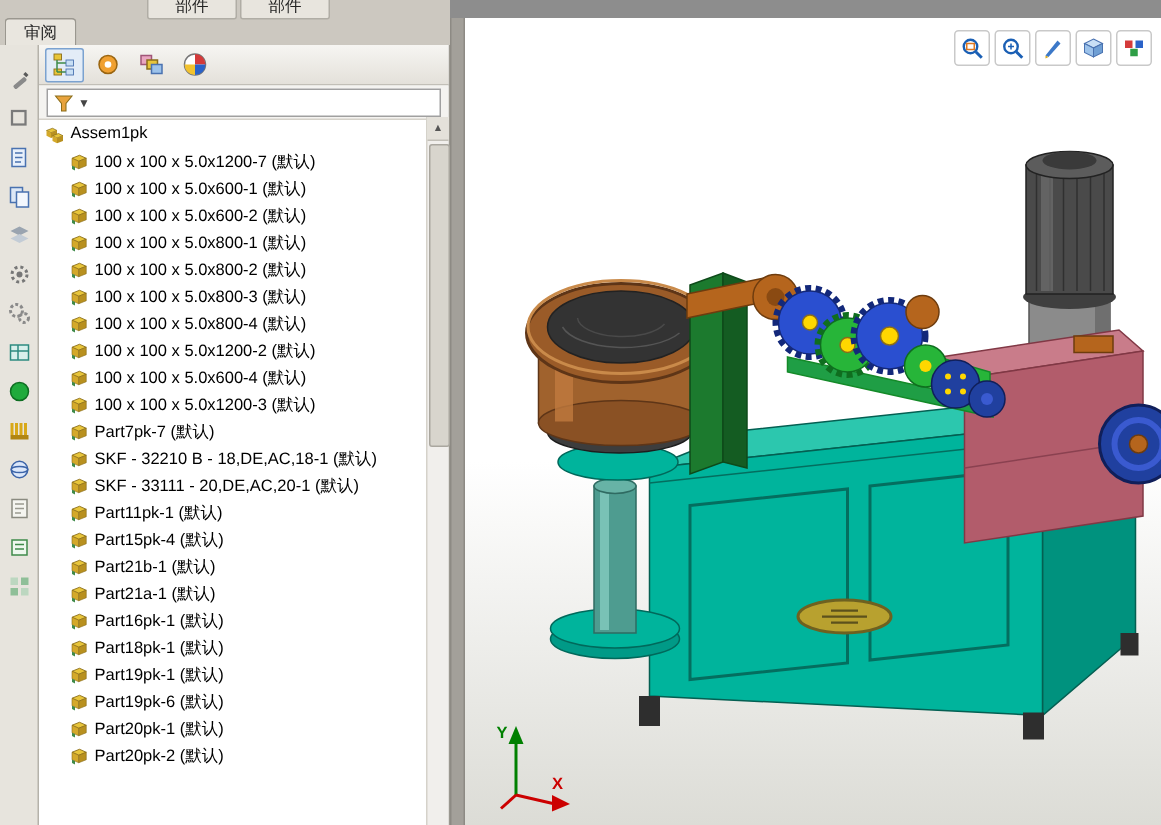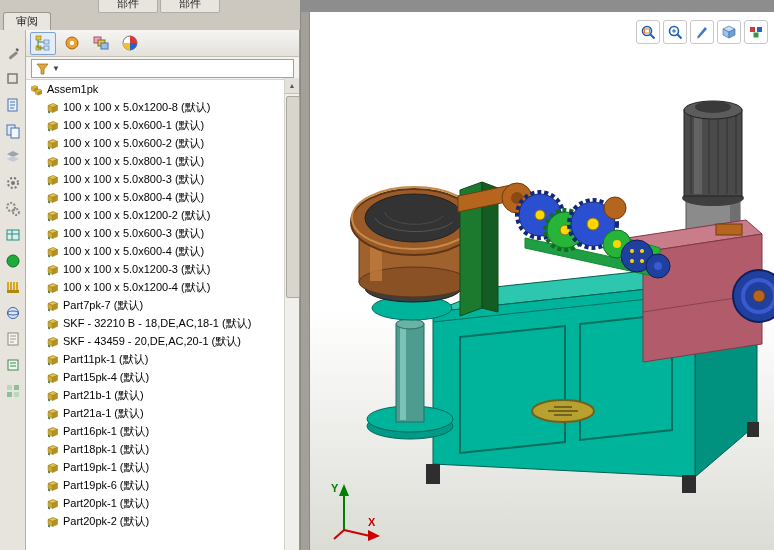--- a/index.html
+++ b/index.html
@@ -203,21 +203,21 @@
 
     <div>
 
     <div class="tree-row">
         <svg class="part-ic" viewBox="0 0 13 13">
           <polygon points="2,4.5 7,2.5 11.5,4.5 6.5,6.5" fill="#e8c53a" stroke="#8a6d1a" stroke-width="0.6"></polygon>
           <polygon points="2,4.5 6.5,6.5 6.5,11.5 2,9.5" fill="#d4a92a" stroke="#8a6d1a" stroke-width="0.4"></polygon>
           <polygon points="6.5,6.5 11.5,4.5 11.5,9.5 6.5,11.5" fill="#b8901f" stroke="#8a6d1a" stroke-width="0.4"></polygon>
           <polygon points="2,9.5 4,10.4 4,12.6 2,11.7" fill="#3f8a4a"></polygon>
         </svg>
-        <span>100 x 100 x 5.0x1200-8 (默认)</span>
+        <span>100 x 100 x 5.0x1200-7 (默认)</span>
       </div>
         <div class="tree-row">
         <svg class="part-ic" viewBox="0 0 13 13">
           <polygon points="2,4.5 7,2.5 11.5,4.5 6.5,6.5" fill="#e8c53a" stroke="#8a6d1a" stroke-width="0.6"></polygon>
           <polygon points="2,4.5 6.5,6.5 6.5,11.5 2,9.5" fill="#d4a92a" stroke="#8a6d1a" stroke-width="0.4"></polygon>
           <polygon points="6.5,6.5 11.5,4.5 11.5,9.5 6.5,11.5" fill="#b8901f" stroke="#8a6d1a" stroke-width="0.4"></polygon>
           <polygon points="2,9.5 4,10.4 4,12.6 2,11.7" fill="#3f8a4a"></polygon>
         </svg>
         <span>100 x 100 x 5.0x600-1 (默认)</span>
       </div>
@@ -239,20 +239,29 @@
         </svg>
         <span>100 x 100 x 5.0x800-1 (默认)</span>
       </div>
         <div class="tree-row">
         <svg class="part-ic" viewBox="0 0 13 13">
           <polygon points="2,4.5 7,2.5 11.5,4.5 6.5,6.5" fill="#e8c53a" stroke="#8a6d1a" stroke-width="0.6"></polygon>
           <polygon points="2,4.5 6.5,6.5 6.5,11.5 2,9.5" fill="#d4a92a" stroke="#8a6d1a" stroke-width="0.4"></polygon>
           <polygon points="6.5,6.5 11.5,4.5 11.5,9.5 6.5,11.5" fill="#b8901f" stroke="#8a6d1a" stroke-width="0.4"></polygon>
           <polygon points="2,9.5 4,10.4 4,12.6 2,11.7" fill="#3f8a4a"></polygon>
         </svg>
+        <span>100 x 100 x 5.0x800-2 (默认)</span>
+      </div>
+        <div class="tree-row">
+        <svg class="part-ic" viewBox="0 0 13 13">
+          <polygon points="2,4.5 7,2.5 11.5,4.5 6.5,6.5" fill="#e8c53a" stroke="#8a6d1a" stroke-width="0.6"></polygon>
+          <polygon points="2,4.5 6.5,6.5 6.5,11.5 2,9.5" fill="#d4a92a" stroke="#8a6d1a" stroke-width="0.4"></polygon>
+          <polygon points="6.5,6.5 11.5,4.5 11.5,9.5 6.5,11.5" fill="#b8901f" stroke="#8a6d1a" stroke-width="0.4"></polygon>
+          <polygon points="2,9.5 4,10.4 4,12.6 2,11.7" fill="#3f8a4a"></polygon>
+        </svg>
         <span>100 x 100 x 5.0x800-3 (默认)</span>
       </div>
         <div class="tree-row">
         <svg class="part-ic" viewBox="0 0 13 13">
           <polygon points="2,4.5 7,2.5 11.5,4.5 6.5,6.5" fill="#e8c53a" stroke="#8a6d1a" stroke-width="0.6"></polygon>
           <polygon points="2,4.5 6.5,6.5 6.5,11.5 2,9.5" fill="#d4a92a" stroke="#8a6d1a" stroke-width="0.4"></polygon>
           <polygon points="6.5,6.5 11.5,4.5 11.5,9.5 6.5,11.5" fill="#b8901f" stroke="#8a6d1a" stroke-width="0.4"></polygon>
           <polygon points="2,9.5 4,10.4 4,12.6 2,11.7" fill="#3f8a4a"></polygon>
         </svg>
         <span>100 x 100 x 5.0x800-4 (默认)</span>
@@ -266,75 +275,57 @@
         </svg>
         <span>100 x 100 x 5.0x1200-2 (默认)</span>
       </div>
         <div class="tree-row">
         <svg class="part-ic" viewBox="0 0 13 13">
           <polygon points="2,4.5 7,2.5 11.5,4.5 6.5,6.5" fill="#e8c53a" stroke="#8a6d1a" stroke-width="0.6"></polygon>
           <polygon points="2,4.5 6.5,6.5 6.5,11.5 2,9.5" fill="#d4a92a" stroke="#8a6d1a" stroke-width="0.4"></polygon>
           <polygon points="6.5,6.5 11.5,4.5 11.5,9.5 6.5,11.5" fill="#b8901f" stroke="#8a6d1a" stroke-width="0.4"></polygon>
           <polygon points="2,9.5 4,10.4 4,12.6 2,11.7" fill="#3f8a4a"></polygon>
         </svg>
-        <span>100 x 100 x 5.0x600-3 (默认)</span>
-      </div>
-        <div class="tree-row">
-        <svg class="part-ic" viewBox="0 0 13 13">
-          <polygon points="2,4.5 7,2.5 11.5,4.5 6.5,6.5" fill="#e8c53a" stroke="#8a6d1a" stroke-width="0.6"></polygon>
-          <polygon points="2,4.5 6.5,6.5 6.5,11.5 2,9.5" fill="#d4a92a" stroke="#8a6d1a" stroke-width="0.4"></polygon>
-          <polygon points="6.5,6.5 11.5,4.5 11.5,9.5 6.5,11.5" fill="#b8901f" stroke="#8a6d1a" stroke-width="0.4"></polygon>
-          <polygon points="2,9.5 4,10.4 4,12.6 2,11.7" fill="#3f8a4a"></polygon>
-        </svg>
         <span>100 x 100 x 5.0x600-4 (默认)</span>
       </div>
         <div class="tree-row">
         <svg class="part-ic" viewBox="0 0 13 13">
           <polygon points="2,4.5 7,2.5 11.5,4.5 6.5,6.5" fill="#e8c53a" stroke="#8a6d1a" stroke-width="0.6"></polygon>
           <polygon points="2,4.5 6.5,6.5 6.5,11.5 2,9.5" fill="#d4a92a" stroke="#8a6d1a" stroke-width="0.4"></polygon>
           <polygon points="6.5,6.5 11.5,4.5 11.5,9.5 6.5,11.5" fill="#b8901f" stroke="#8a6d1a" stroke-width="0.4"></polygon>
           <polygon points="2,9.5 4,10.4 4,12.6 2,11.7" fill="#3f8a4a"></polygon>
         </svg>
         <span>100 x 100 x 5.0x1200-3 (默认)</span>
       </div>
         <div class="tree-row">
         <svg class="part-ic" viewBox="0 0 13 13">
           <polygon points="2,4.5 7,2.5 11.5,4.5 6.5,6.5" fill="#e8c53a" stroke="#8a6d1a" stroke-width="0.6"></polygon>
           <polygon points="2,4.5 6.5,6.5 6.5,11.5 2,9.5" fill="#d4a92a" stroke="#8a6d1a" stroke-width="0.4"></polygon>
           <polygon points="6.5,6.5 11.5,4.5 11.5,9.5 6.5,11.5" fill="#b8901f" stroke="#8a6d1a" stroke-width="0.4"></polygon>
           <polygon points="2,9.5 4,10.4 4,12.6 2,11.7" fill="#3f8a4a"></polygon>
         </svg>
-        <span>100 x 100 x 5.0x1200-4 (默认)</span>
-      </div>
-        <div class="tree-row">
-        <svg class="part-ic" viewBox="0 0 13 13">
-          <polygon points="2,4.5 7,2.5 11.5,4.5 6.5,6.5" fill="#e8c53a" stroke="#8a6d1a" stroke-width="0.6"></polygon>
-          <polygon points="2,4.5 6.5,6.5 6.5,11.5 2,9.5" fill="#d4a92a" stroke="#8a6d1a" stroke-width="0.4"></polygon>
-          <polygon points="6.5,6.5 11.5,4.5 11.5,9.5 6.5,11.5" fill="#b8901f" stroke="#8a6d1a" stroke-width="0.4"></polygon>
-          <polygon points="2,9.5 4,10.4 4,12.6 2,11.7" fill="#3f8a4a"></polygon>
-        </svg>
         <span>Part7pk-7 (默认)</span>
       </div>
         <div class="tree-row">
         <svg class="part-ic" viewBox="0 0 13 13">
           <polygon points="2,4.5 7,2.5 11.5,4.5 6.5,6.5" fill="#e8c53a" stroke="#8a6d1a" stroke-width="0.6"></polygon>
           <polygon points="2,4.5 6.5,6.5 6.5,11.5 2,9.5" fill="#d4a92a" stroke="#8a6d1a" stroke-width="0.4"></polygon>
           <polygon points="6.5,6.5 11.5,4.5 11.5,9.5 6.5,11.5" fill="#b8901f" stroke="#8a6d1a" stroke-width="0.4"></polygon>
           <polygon points="2,9.5 4,10.4 4,12.6 2,11.7" fill="#3f8a4a"></polygon>
         </svg>
         <span>SKF - 32210 B - 18,DE,AC,18-1 (默认)</span>
       </div>
         <div class="tree-row">
         <svg class="part-ic" viewBox="0 0 13 13">
           <polygon points="2,4.5 7,2.5 11.5,4.5 6.5,6.5" fill="#e8c53a" stroke="#8a6d1a" stroke-width="0.6"></polygon>
           <polygon points="2,4.5 6.5,6.5 6.5,11.5 2,9.5" fill="#d4a92a" stroke="#8a6d1a" stroke-width="0.4"></polygon>
           <polygon points="6.5,6.5 11.5,4.5 11.5,9.5 6.5,11.5" fill="#b8901f" stroke="#8a6d1a" stroke-width="0.4"></polygon>
           <polygon points="2,9.5 4,10.4 4,12.6 2,11.7" fill="#3f8a4a"></polygon>
         </svg>
-        <span>SKF - 43459 - 20,DE,AC,20-1 (默认)</span>
+        <span>SKF - 33111 - 20,DE,AC,20-1 (默认)</span>
       </div>
         <div class="tree-row">
         <svg class="part-ic" viewBox="0 0 13 13">
           <polygon points="2,4.5 7,2.5 11.5,4.5 6.5,6.5" fill="#e8c53a" stroke="#8a6d1a" stroke-width="0.6"></polygon>
           <polygon points="2,4.5 6.5,6.5 6.5,11.5 2,9.5" fill="#d4a92a" stroke="#8a6d1a" stroke-width="0.4"></polygon>
           <polygon points="6.5,6.5 11.5,4.5 11.5,9.5 6.5,11.5" fill="#b8901f" stroke="#8a6d1a" stroke-width="0.4"></polygon>
           <polygon points="2,9.5 4,10.4 4,12.6 2,11.7" fill="#3f8a4a"></polygon>
         </svg>
         <span>Part11pk-1 (默认)</span>
       </div>

